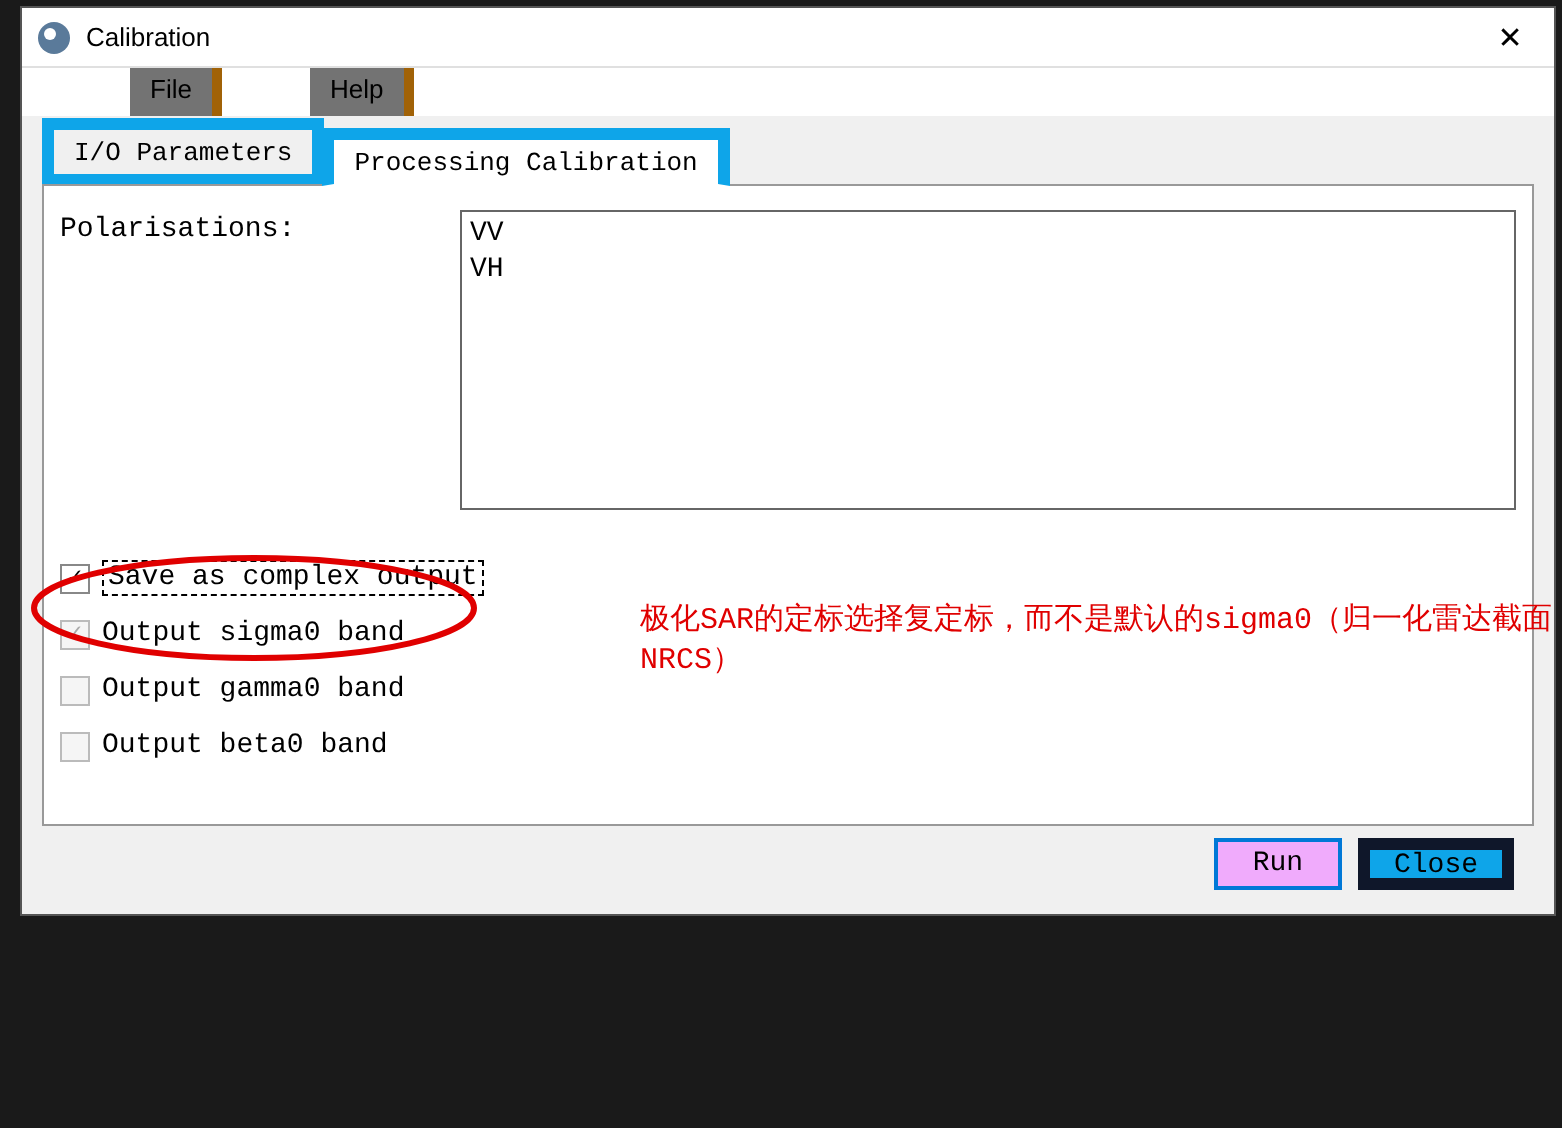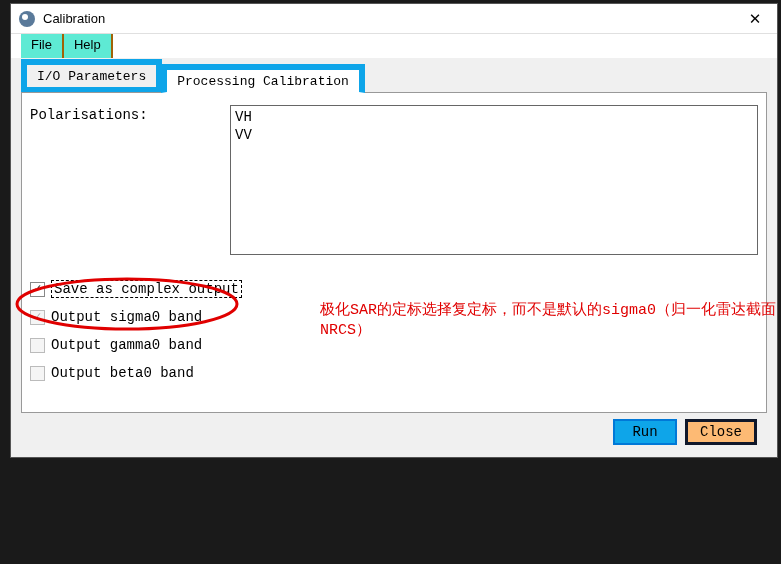--- a/index.html
+++ b/index.html
@@ -62,23 +62,24 @@
   }
   .menubar {
     height: 24px;
     background: #fff;
     display: flex;
     align-items: stretch;
     padding-left: 10px;
   }
   .menu-item {
     padding: 3px 10px;
-    background: #5eead4;
-    border-right: 2px solid #a16207;
-    font-size: 13px;
+    background: #737373;
+    border-right: 5px solid #a16207;
+    font-size: 13px;
+    margin-left: 44px;
   }
   .content-area {
     flex: 1;
     padding: 10px 10px 6px 10px;
     display: flex;
     flex-direction: column;
     position: relative;
   }
   .tabs-row {
     display: flex;
@@ -183,30 +184,30 @@
     height: 38px;
     display: flex;
     justify-content: flex-end;
     align-items: center;
     padding: 0 10px;
     gap: 8px;
   }
   .btn {
     min-width: 64px;
     height: 26px;
-    border: 3px solid #0f172a;
-    background: #fdba74;
+    border: 6px solid #0f172a;
+    background: #0ea5e9;
     font-family: "Courier New", monospace;
     font-size: 14px;
     padding: 0 12px;
     cursor: pointer;
   }
   .btn.default {
     border: 2px solid #0078d7;
-    background: #0ea5e9;
+    background: #f0abfc;
   }
 </style>
 </head>
 <body>
 
 <div class="window">
 
   <div class="titlebar">
     <div class="titlebar-icon"></div>
     <div class="titlebar-title">Calibration</div>
@@ -223,22 +224,22 @@
     <div class="tabs-row">
       <div class="tab">I/O Parameters</div>
       <div class="tab active">Processing Calibration</div>
     </div>
 
     <div class="tab-panel">
 
       <div class="row-pol">
         <div class="label-pol">Polarisations:</div>
         <div class="listbox">
+          <div>VV</div>
           <div>VH</div>
-          <div>VV</div>
         </div>
       </div>
 
       <div class="checks">
 
         <div class="check-row">
           <span class="chk checked"></span>
           <span class="dashed-focus">Save as complex output</span>
         </div>
 

